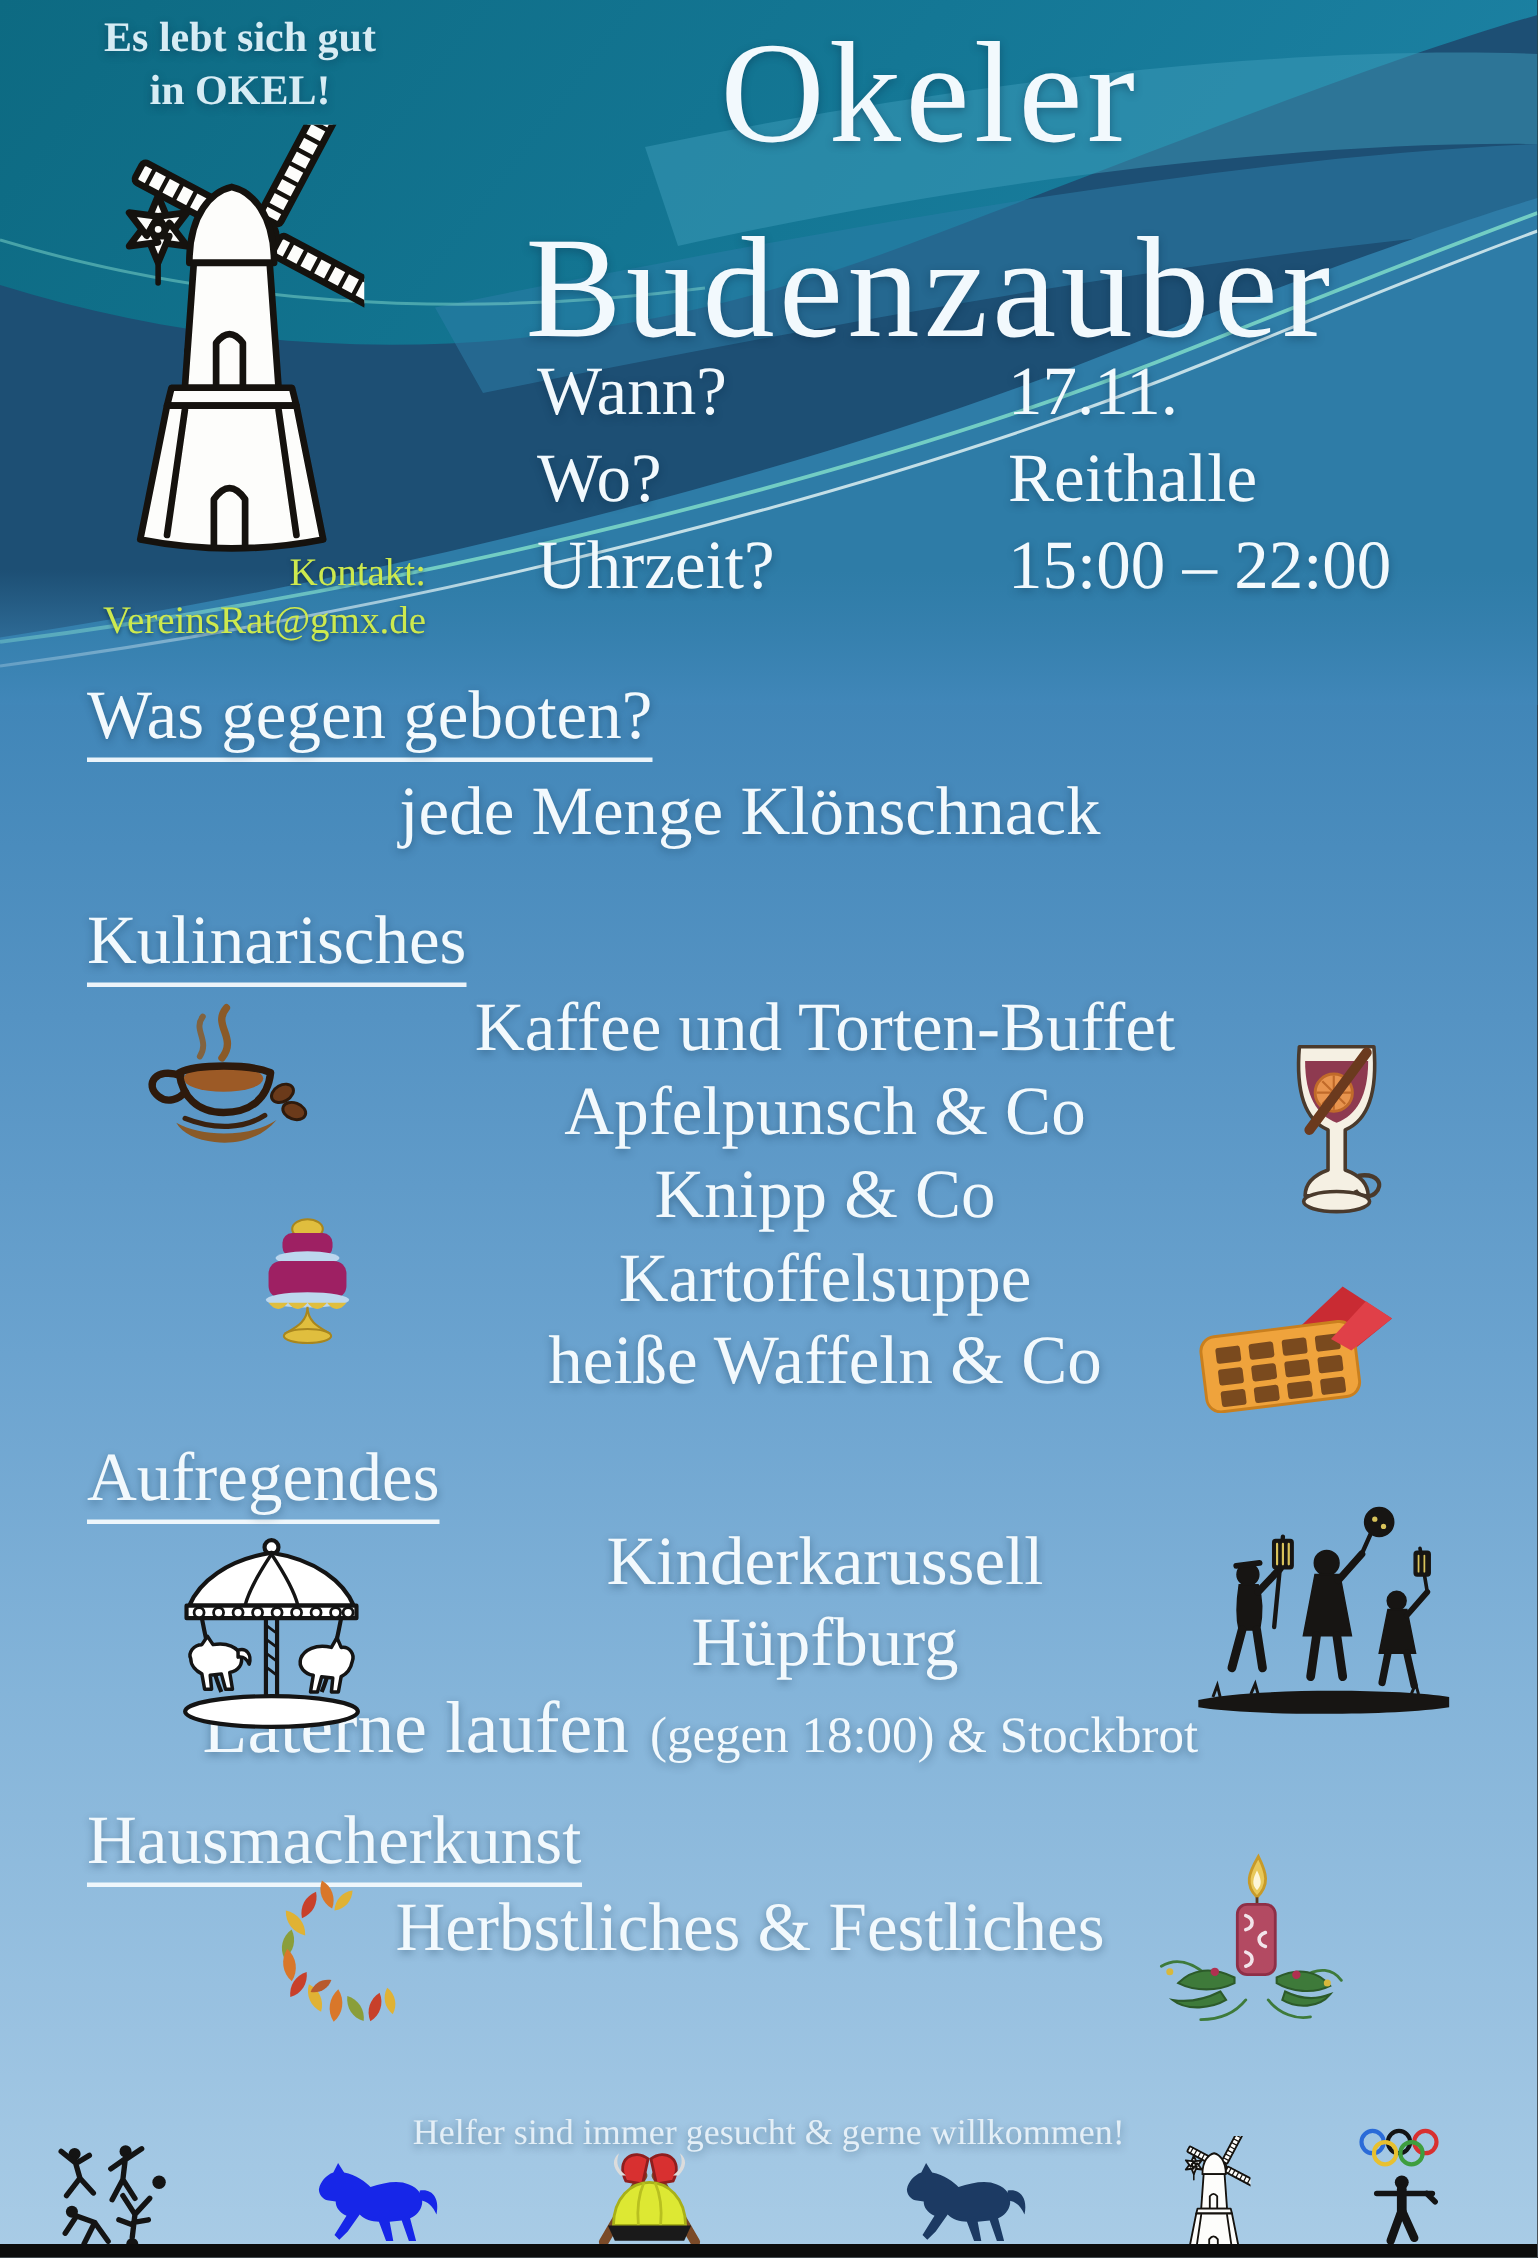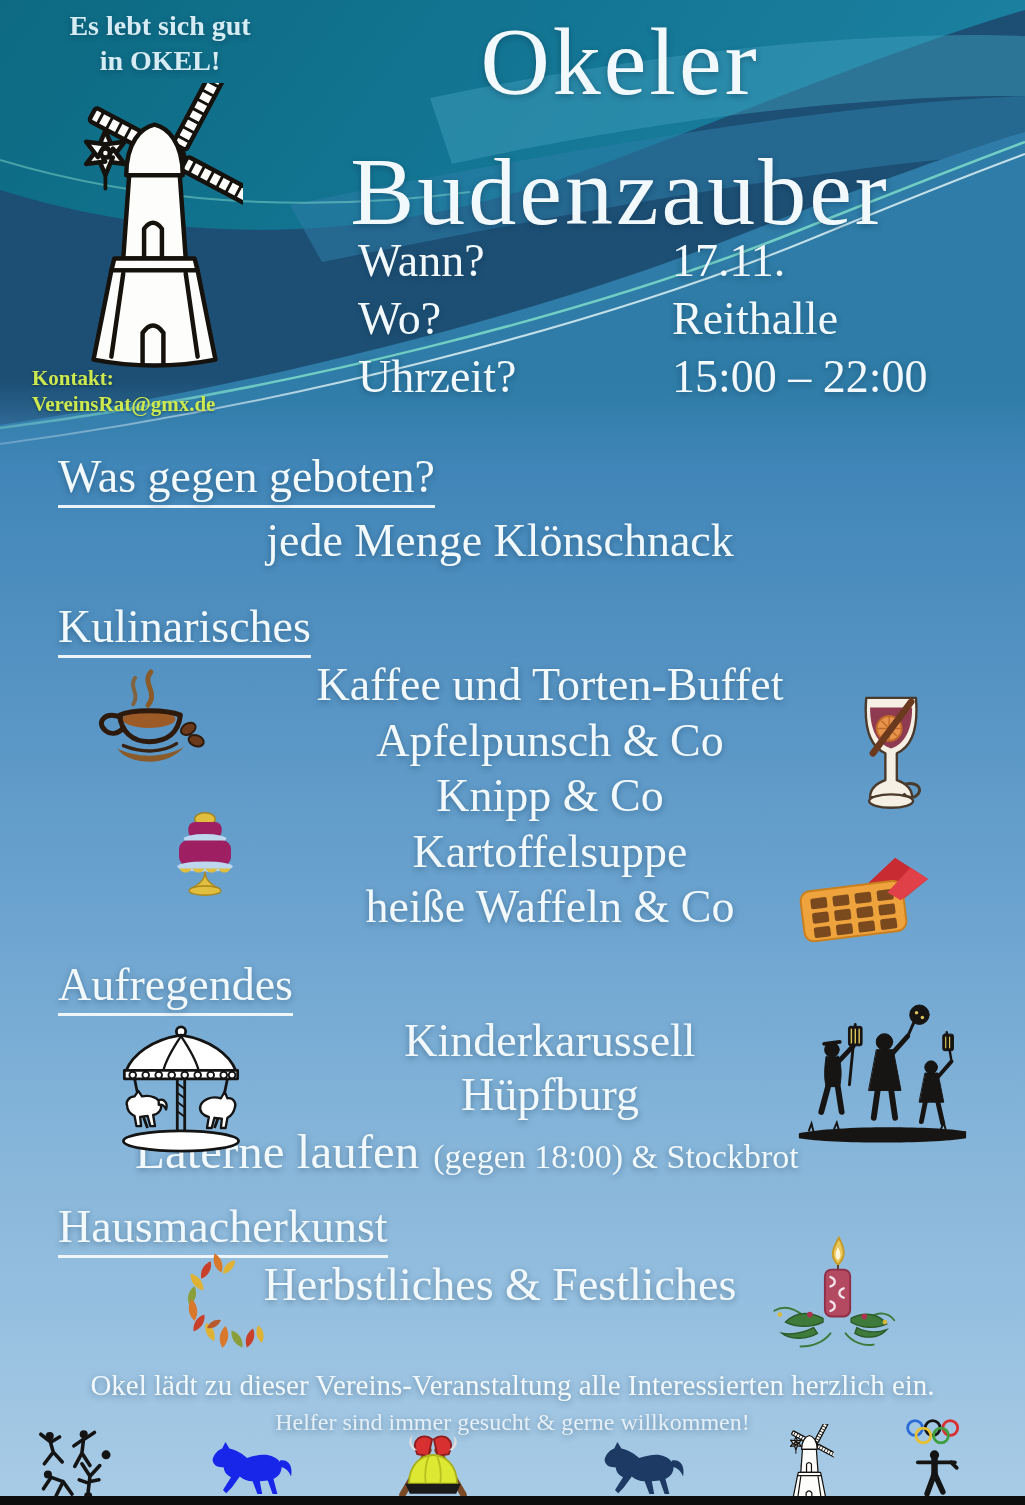--- a/index.html
+++ b/index.html
@@ -8,21 +8,21 @@
   #poster{
     position:relative;width:1025px;height:1505px;overflow:hidden;
     background:linear-gradient(180deg,#19708c 0%,#3f85b7 30%,#5593c3 45%,
       #6ba3cf 60%,#84b4d9 75%,#9ac2e1 90%,#a9cce6 100%);
     color:#f2f9fd;
   }
   .header-art{position:absolute;top:0;left:0;width:1025px;height:470px;display:block}
   .txt{position:absolute;text-shadow:0 2px 6px rgba(8,40,66,.38);line-height:1.08}
   .tagline{left:40px;top:8px;width:240px;text-align:center;font-size:28px;font-weight:700;color:#d6ecf4;line-height:1.25}
   .windmill-large{position:absolute;left:63px;top:83px;width:180px;height:290px}
-  .contact{left:32px;top:366px;width:252px;text-align:left;font-weight:700;font-size:21px;color:#cde94e;line-height:1.22;text-shadow:0 1px 3px rgba(0,30,50,.55)}
+  .contact{left:32px;top:366px;width:252px;text-align:right;font-weight:400;font-size:26px;color:#cde94e;line-height:1.22;text-shadow:0 1px 3px rgba(0,30,50,.55)}
   .title{left:245px;width:750px;text-align:center;font-weight:400;letter-spacing:3px;line-height:1}
   .title.l1{top:14px;font-size:96px}
   .title.l2{top:144px;font-size:96px}
   .qa-q{left:358px;font-size:46px}
   .qa-a{left:672px;font-size:46px}
   .heading{font-size:46px}
   .heading>span{border-bottom:3px solid rgba(244,250,253,.95);padding-bottom:3px}
   .item{left:200px;width:700px;text-align:center;font-size:46px}
   .ic,.fic{position:absolute;display:block}
   .footer-bar{position:absolute;left:0;top:1496px;width:1025px;height:9px;background:#0d0d0d}
@@ -298,21 +298,20 @@
       <path d="M110,92 C126,84 140,88 148,98 C136,104 120,102 110,96 Z"></path>
       <path d="M70,102 C58,108 48,110 36,108 C46,116 64,114 74,108 Z"></path>
       <path d="M116,102 C128,108 138,108 148,104 C140,114 124,114 114,108 Z"></path>
     </g>
     <circle cx="66" cy="88" r="3" fill="#b03050"></circle>
       <circle cx="124" cy="90" r="3" fill="#b03050"></circle>
     <circle cx="146" cy="96" r="2.5" fill="#d8b83c"></circle>
       <circle cx="34" cy="88" r="2.5" fill="#d8b83c"></circle>
   </svg>
 
-  <div class="txt" style="left:0;top:1370px;width:1025px;text-align:center;font-size:29px">Okel lädt zu dieser Vereins-Veranstaltung alle Interessierten herzlich ein.</div>
   <div class="txt" style="left:0;top:1410px;width:1025px;text-align:center;font-size:24px;color:#e4eff7">Helfer sind immer gesucht &amp; gerne willkommen!</div>
 
   <svg class="fic" style="left:33px;top:1428px;width:88px;height:76px" viewBox="0 0 95 85">
     <g stroke="#141414" stroke-width="4" stroke-linecap="round" fill="none">
       <circle cx="17" cy="9" r="4.5" fill="#141414" stroke="none"></circle>
       <path d="M17,13 L21,27 M17,15 L7,7 M18,16 L28,10 M21,27 L11,40 M21,27 L31,38"></path>
       <circle cx="55" cy="7" r="4.5" fill="#141414" stroke="none"></circle>
       <path d="M55,11 L53,28 M55,13 L67,5 M54,13 L44,20 M53,28 L45,43 M53,28 L62,42"></path>
       <circle cx="15" cy="52" r="4.5" fill="#141414" stroke="none"></circle>
       <path d="M18,55 L32,60 M32,60 L42,74 M32,60 L24,76 M18,56 L10,68"></path>

